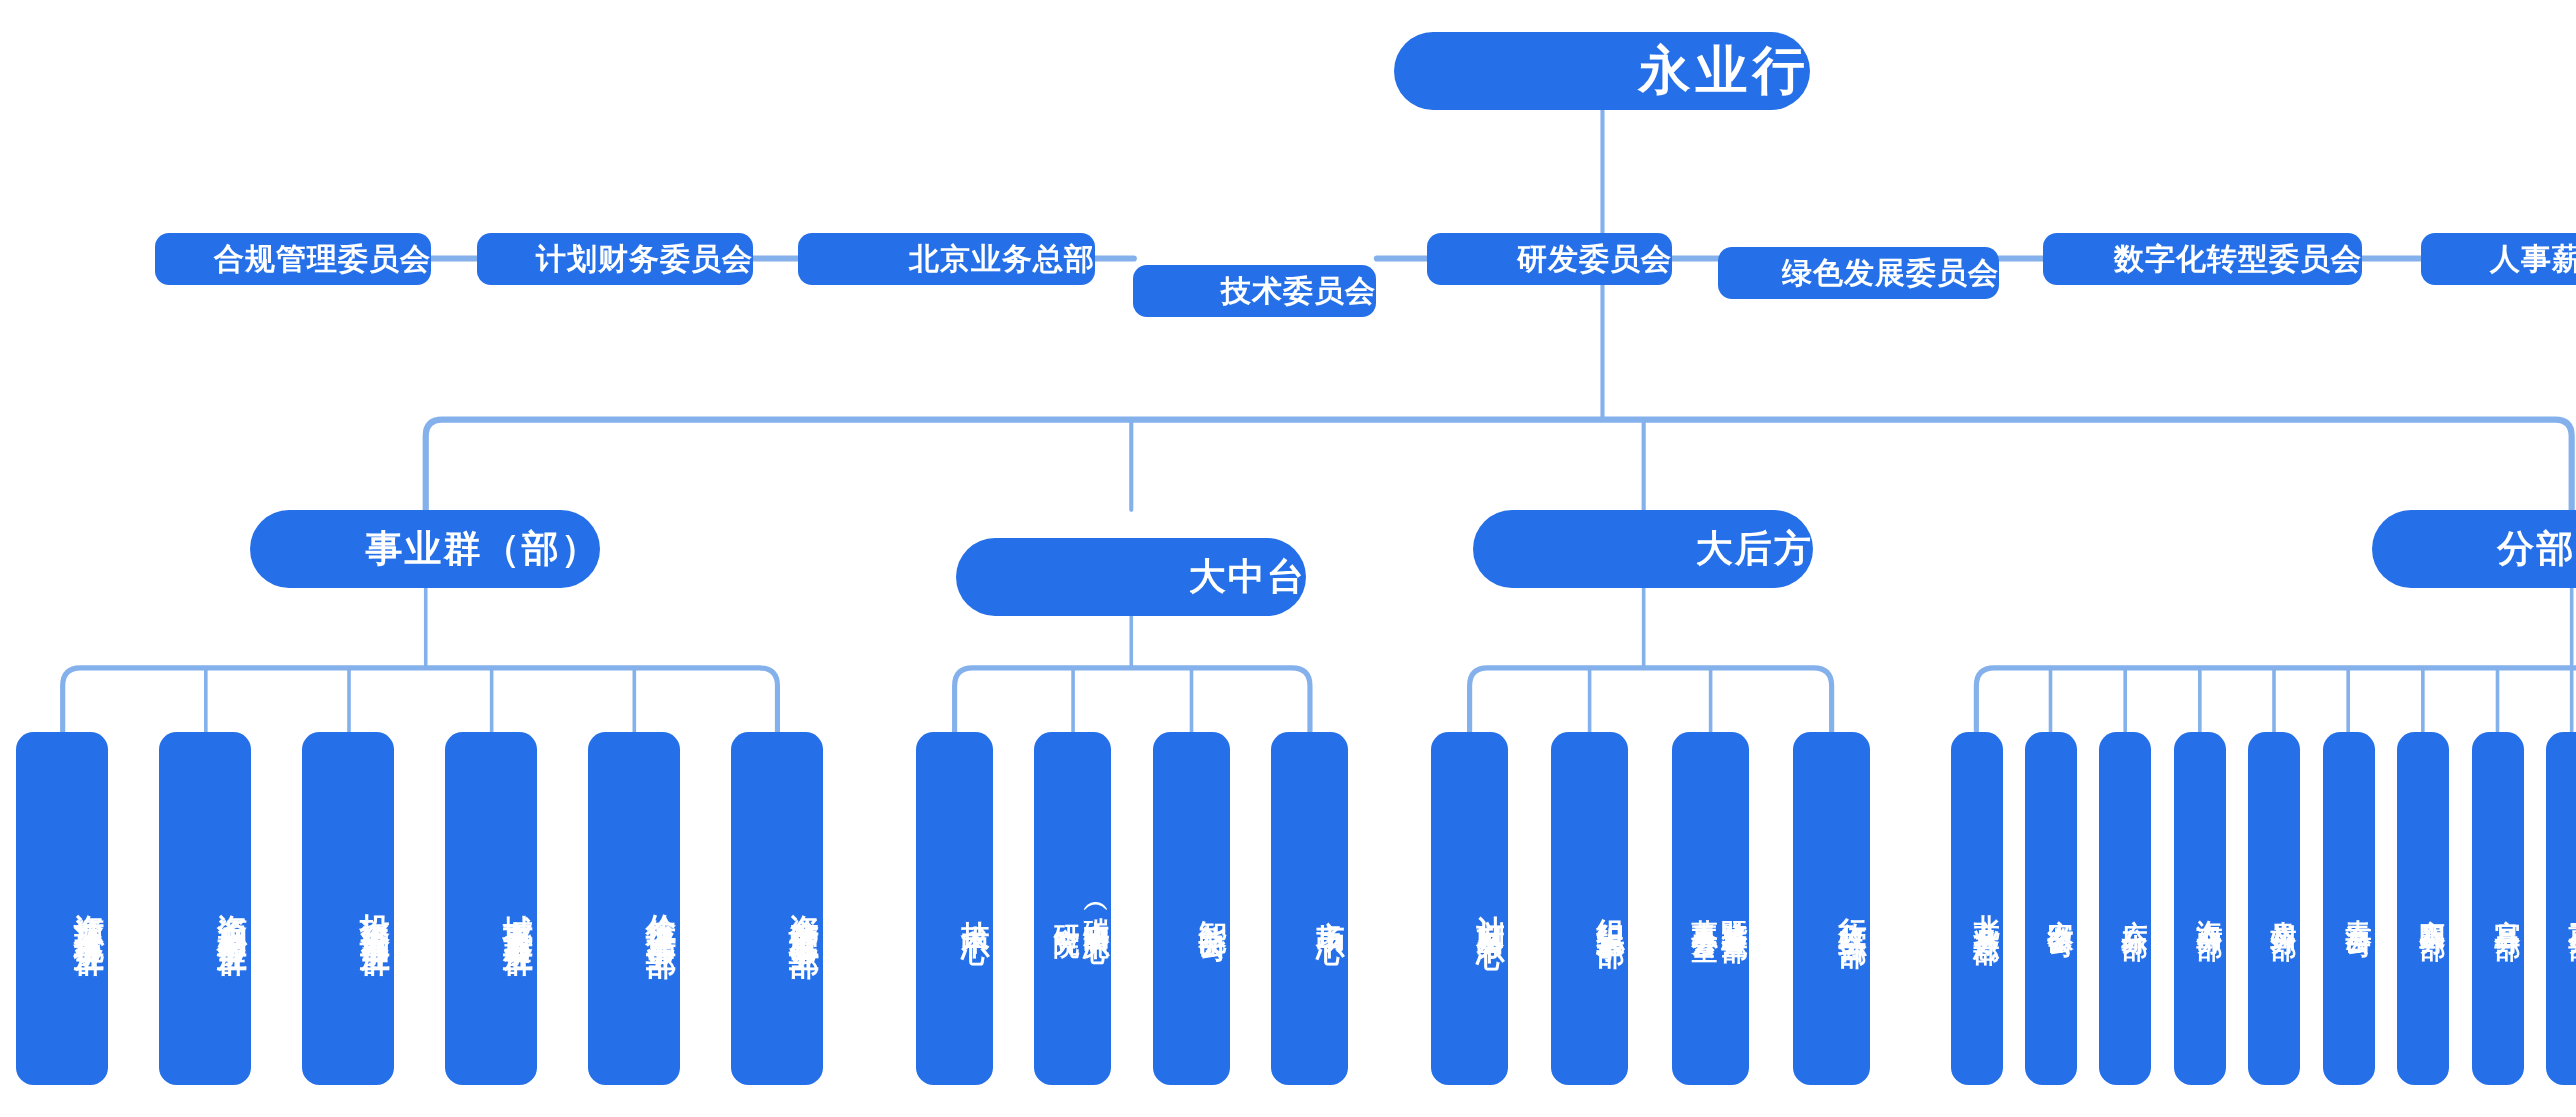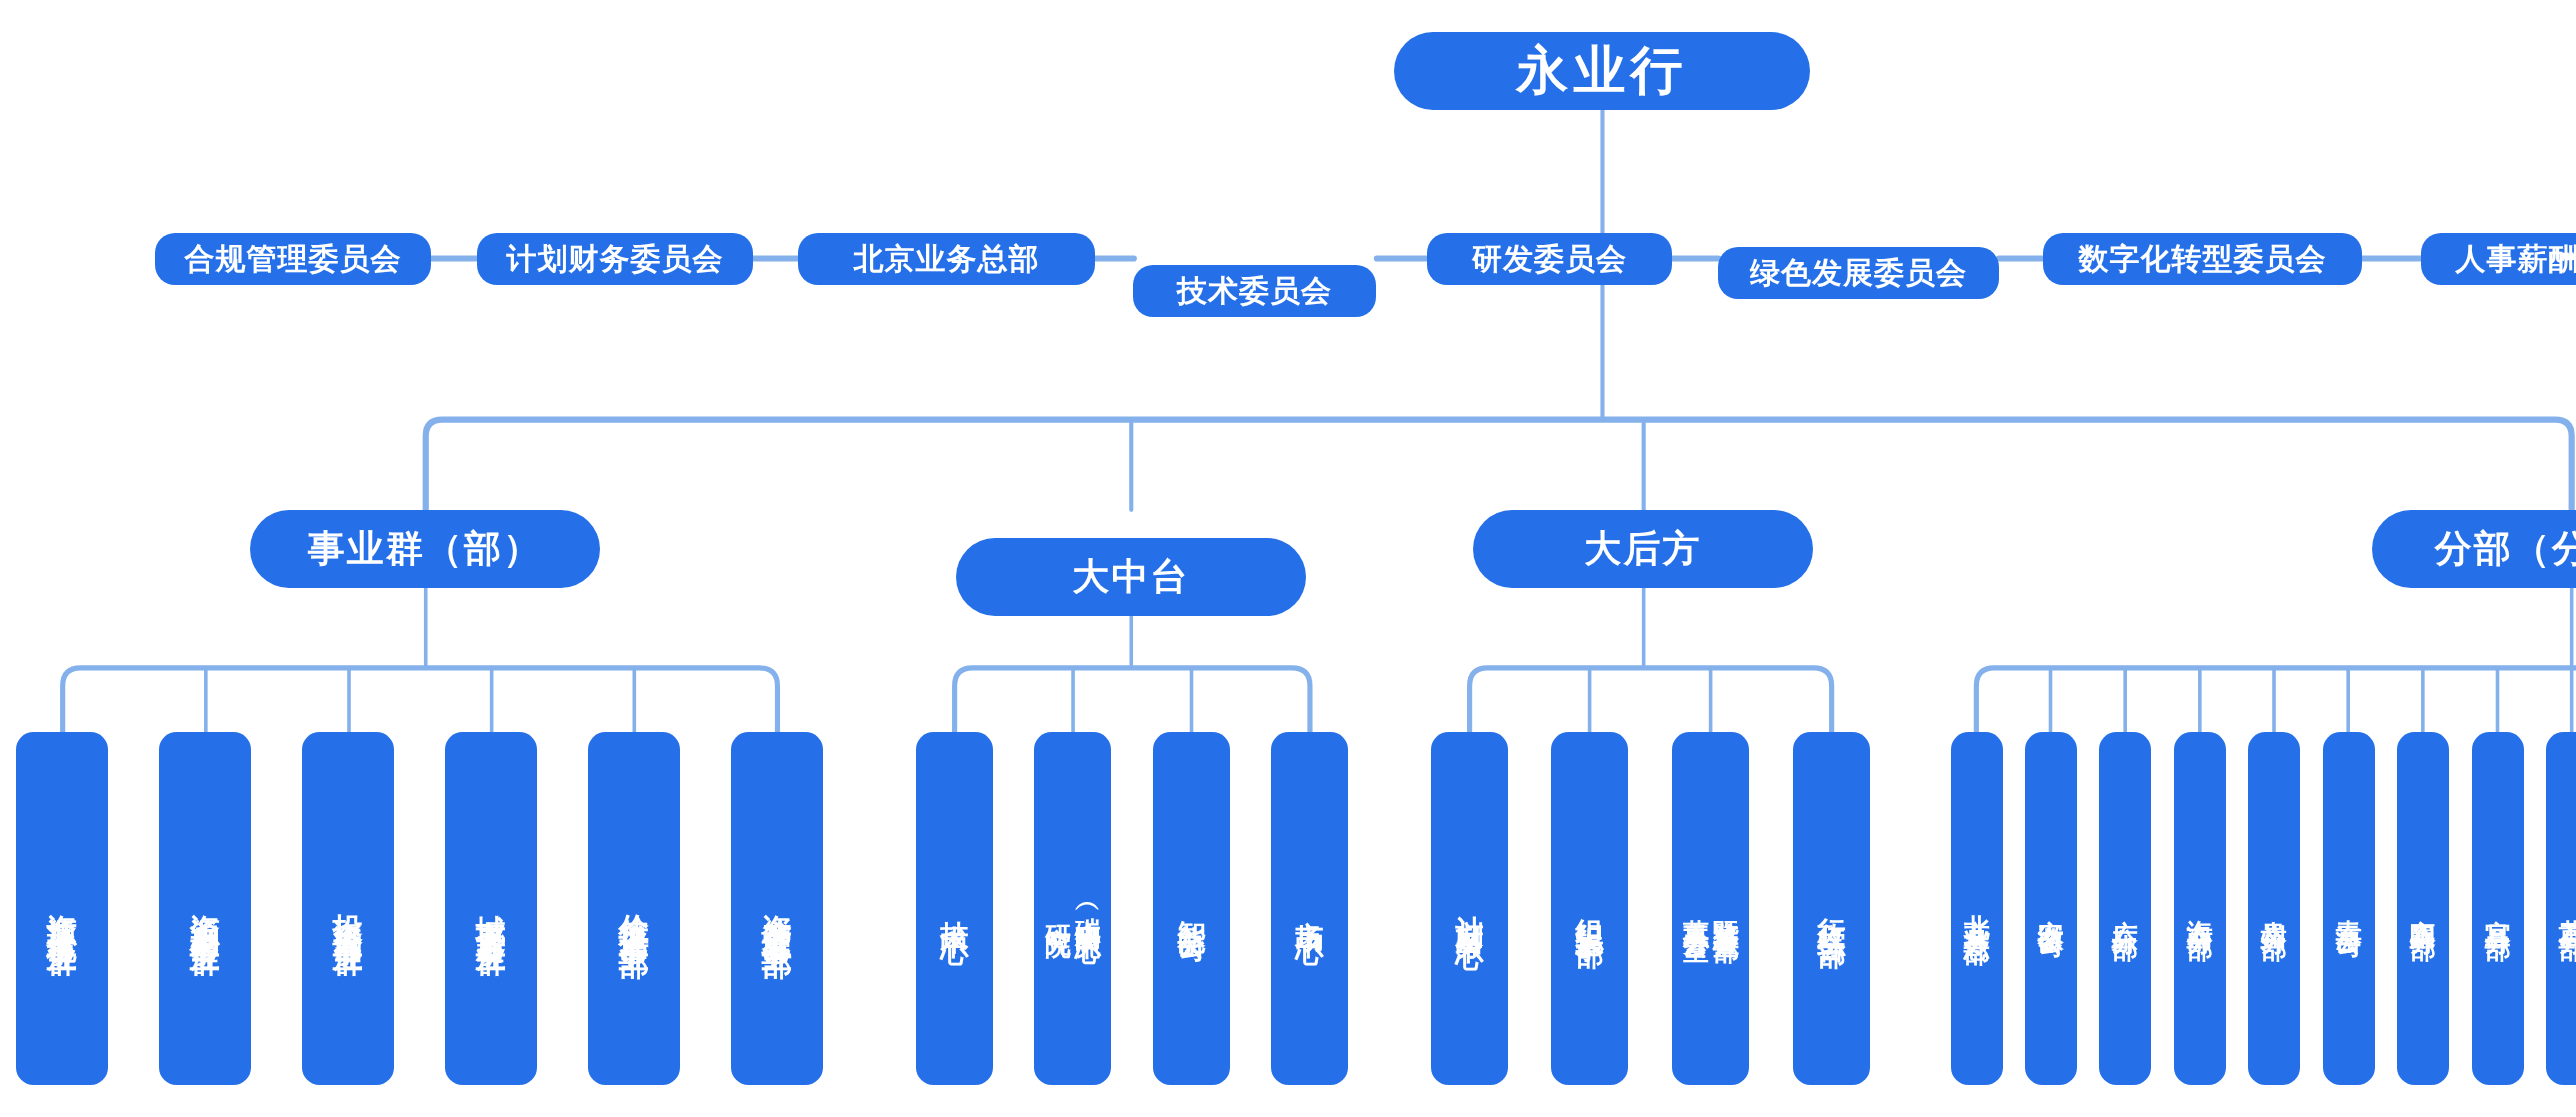--- a/index.html
+++ b/index.html
@@ -8,32 +8,32 @@
     width:3207px;height:1117px;
     background:#ffffff;
     font-family:"Liberation Sans","DejaVu Sans",sans-serif;
     overflow:hidden;
   }
   .wires{position:absolute;left:0;top:0;width:3207px;height:1117px;}
   .node{
     position:absolute;
     background:#2570E8;
     color:#ffffff;
-    display:flex;align-items:center;justify-content:center;
+    display:flex;align-items:center;justify-content:flex-end;
     font-weight:bold;
     text-align:center;
     box-sizing:border-box;
   }
   .root-pill{
     left:1394px;top:32px;width:416px;height:78px;
     border-radius:39px;font-size:52px;letter-spacing:5.2px;
   }
   .committee{
     top:233px;height:52px;
-    border-radius:20px;font-size:30px;letter-spacing:1px;
+    border-radius:14px;font-size:30px;letter-spacing:1px;
   }
   .pill{
     top:510px;height:78px;
     border-radius:39px;font-size:37px;letter-spacing:2.1px;
   }
   .vchild{
     top:732px;height:353px;
     border-radius:17.5px;
   }
   .vtext{

